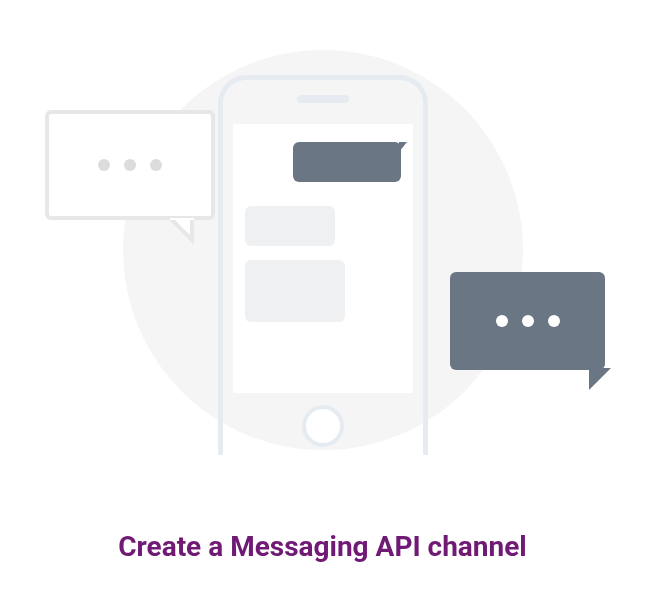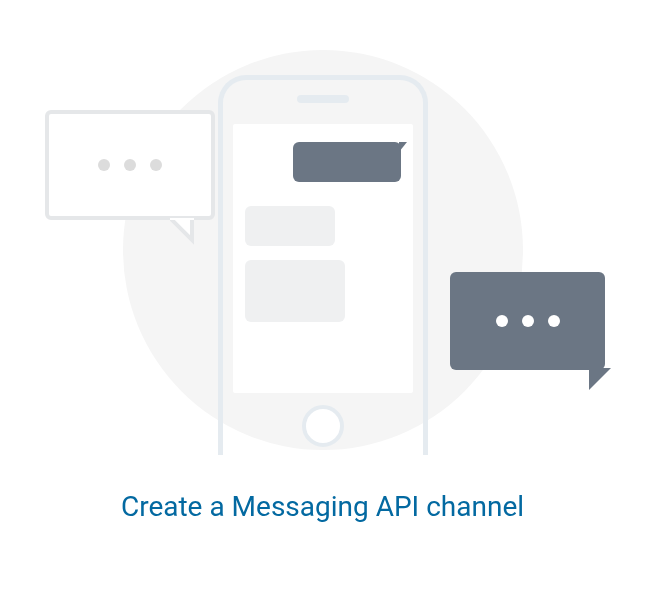--- a/index.html
+++ b/index.html
@@ -178,22 +178,23 @@
     }
     .speech-right .dots .dot {
       width: 12px;
       height: 12px;
       border-radius: 50%;
       background: #ffffff;
     }
     .caption {
       text-align: center;
       font-size: 28px;
-      color: #0369a1;
-      font-weight: 400;
+      color: #701a75;
+      margin-top: 40px;
+      font-weight: 700;
     }
   </style>
 </head>
 <body>
 
 <div class="illustration-container">
   <div class="circle-bg"></div>
 
   <div class="phone">
     <div class="phone-speaker"></div>

